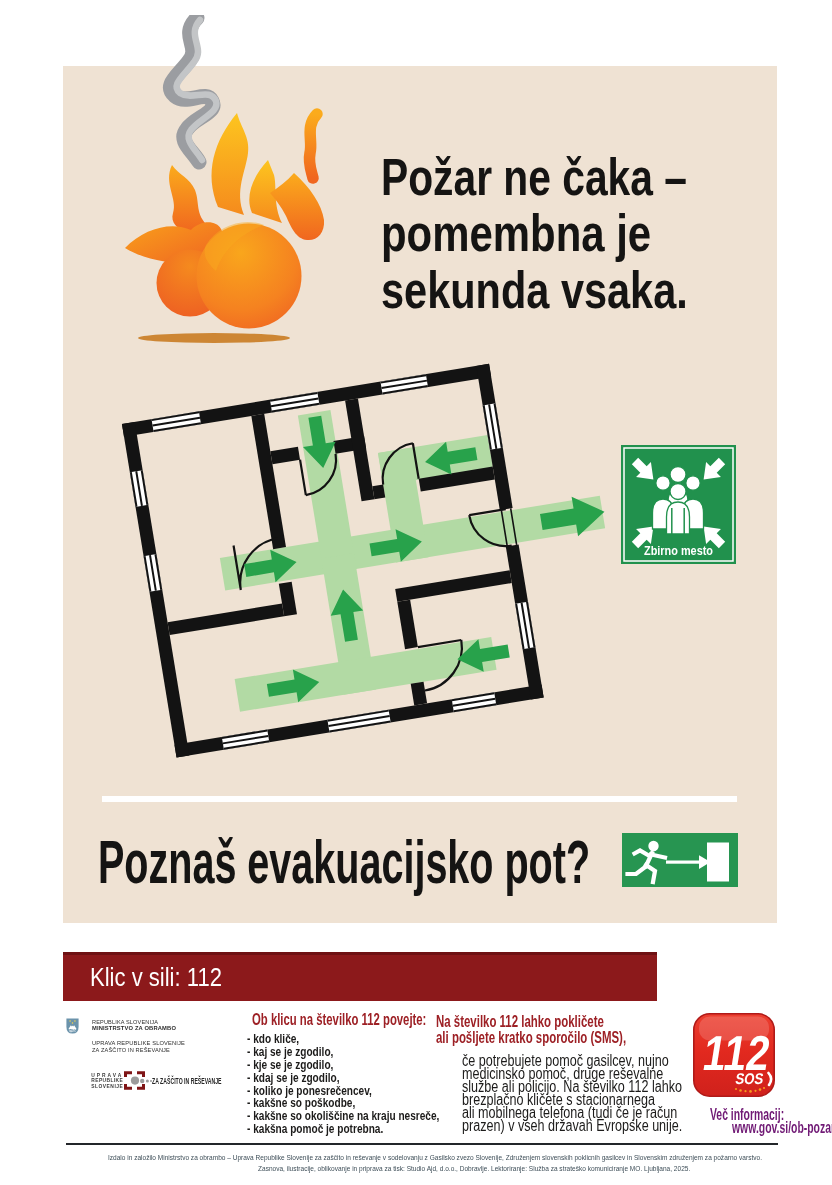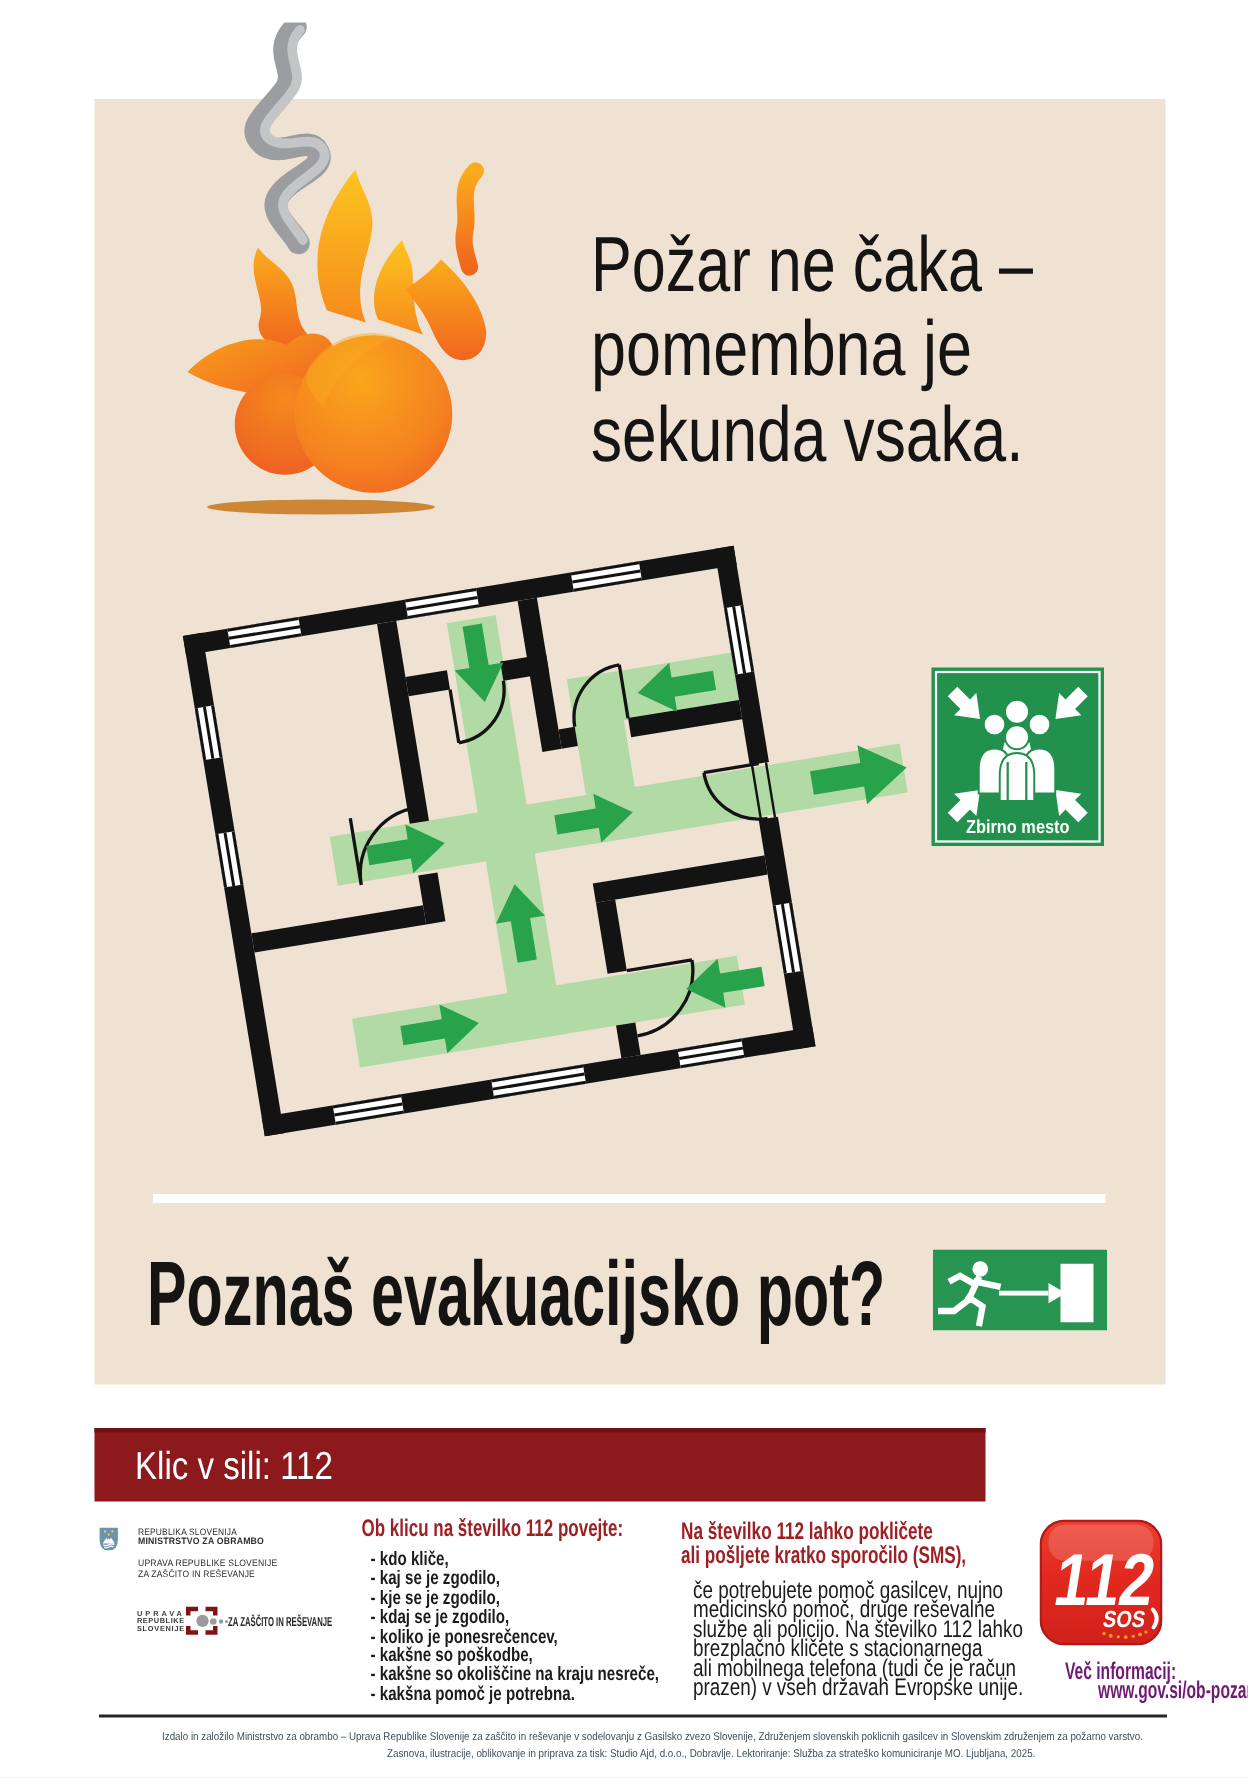--- a/index.html
+++ b/index.html
@@ -1,20 +1,20 @@
 <!DOCTYPE html>
 <html><head>
 <meta charset="utf-8">
 <style>
   html,body{margin:0;padding:0;}
   body{width:832px;height:1185px;background:#fff;font-family:"Liberation Sans",sans-serif;position:relative;overflow:hidden;}
   .abs{position:absolute;}
   .cond{display:inline-block;transform-origin:left top;white-space:nowrap;}
   .panel{left:63px;top:66px;width:714px;height:857px;background:#efe2d3;}
-  .headline{left:381px;top:149px;font-weight:normal;font-size:52px;line-height:56.3px;color:#151413;margin-left:13px;}
+  .headline{left:381px;top:149px;font-weight:bold;font-size:52px;line-height:56.3px;color:#151413;}
   .sep{left:102px;top:796px;width:635px;height:6px;background:#fff;}
   .poznas{left:98px;top:827px;font-weight:bold;font-size:61px;line-height:70px;color:#151413;}
   .redbar{left:63px;top:952px;width:594px;height:49px;background:#8c191b;border-top:3px solid #6e1113;box-sizing:border-box;}
   .redbar .t{position:absolute;left:27px;top:7px;font-size:26px;line-height:30px;color:#fff;}
   .colhead{font-weight:bold;font-size:16px;color:#9d2025;}
   .list{font-size:13px;line-height:12.95px;color:#1c1b1a;font-weight:bold;}
   .para{font-size:16px;line-height:13px;color:#1c1b1a;}
   .vecinfo{color:#701a75;font-weight:bold;font-size:16px;line-height:12.5px;}
   .rule{left:66px;top:1143px;width:712px;height:1.6px;background:#23262a;}
   .ftl{color:#3e4e58;font-size:7.5px;line-height:11px;}
@@ -202,33 +202,33 @@
 <g fill="#fff">
   <rect x="44" y="27.5" width="33" height="3.2"></rect>
   <path d="M77 22.3 l11.5 6.8 l-11.5 6.8 z"></path>
 </g>
 </svg>
 
 <div class="abs redbar">
     <span class="t"><span class="cond" style="transform:scaleX(0.848)">Klic v sili: 112</span></span>
   </div>
 
-<div class="abs colhead" style="left:241px;top:1011px"><span class="cond" style="transform:scaleX(0.708)">Ob klicu na številko 112 povejte:</span></div>
+<div class="abs colhead" style="left:252px;top:1011px"><span class="cond" style="transform:scaleX(0.708)">Ob klicu na številko 112 povejte:</span></div>
 <div class="abs list" style="left:246.5px;top:1032.7px"><span class="cond" style="transform:scaleX(0.776)">
   - <b>kdo</b> kliče,<br>
   - <b>kaj</b> se je zgodilo,<br>
   - <b>kje</b> se je zgodilo,<br>
   - <b>kdaj</b> se je zgodilo,<br>
   - <b>koliko</b> je ponesrečencev,<br>
   - <b>kakšne</b> so poškodbe,<br>
   - <b>kakšne</b> so okoliščine na kraju nesreče,<br>
   - <b>kakšna</b> pomoč je potrebna.
 </span></div>
 
-<div class="abs colhead" style="left:454px;top:1014px;line-height:16px"><span class="cond" style="transform:scaleX(0.715)">Na številko 112 lahko pokličete<br>ali pošljete kratko sporočilo (SMS),</span></div>
+<div class="abs colhead" style="left:436px;top:1014px;line-height:16px"><span class="cond" style="transform:scaleX(0.715)">Na številko 112 lahko pokličete<br>ali pošljete kratko sporočilo (SMS),</span></div>
 <div class="abs para" style="left:462px;top:1054px"><span class="cond" style="transform:scaleX(0.786)">
   če potrebujete pomoč gasilcev, nujno<br>
   medicinsko pomoč, druge reševalne<br>
   službe ali policijo. Na številko 112 lahko<br>
   brezplačno kličete s stacionarnega<br>
   ali mobilnega telefona (tudi če je račun<br>
   prazen) v vseh državah Evropske unije.
 </span></div>
 
 <svg class="abs" style="left:693px;top:1013px" width="82" height="84" viewBox="0 0 82 84">

